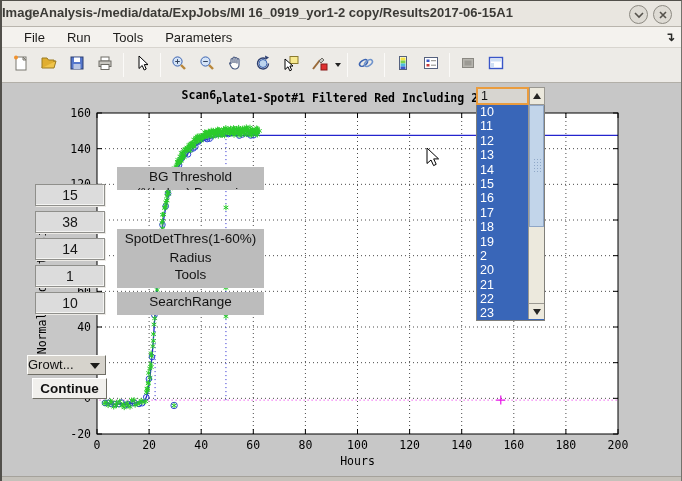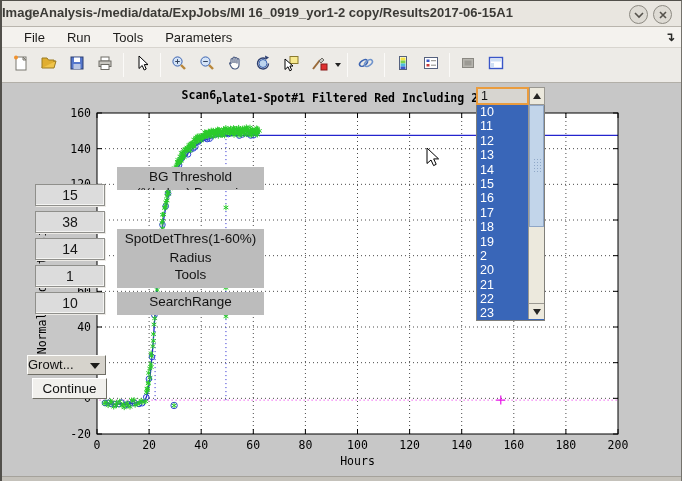--- a/index.html
+++ b/index.html
@@ -54,21 +54,21 @@
 
   
   #growth-menu{left:25px;top:354px;width:79px;height:20px;background:#d6d3cc;
       border:1px solid #6f6e66;border-top-color:#fdfdfb;border-left-color:#fdfdfb;
       font-size:13px;color:#111;line-height:18px;padding-left:0;}
   #growth-menu .tri{position:absolute;right:5px;top:7px;width:0;height:0;
       border-left:5px solid transparent;border-right:5px solid transparent;
       border-top:6px solid #1b1b19;}
   #continue-btn{left:30px;top:377px;width:75px;height:21px;background:#f1f0ed;
       border:1px solid #6f6e66;border-top-color:#ffffff;border-left-color:#ffffff;
-      font-size:13.5px;color:#111;text-align:center;line-height:19px;}
+      font-size:13.5px;color:#111;text-align:center;line-height:19px;font-weight:bold;}
 
   
   #dd-value{left:474px;top:86px;width:53px;height:18px;background:#d7d5d0;
       border:2px solid #ea9c3e;font-size:12.5px;color:#111;line-height:14px;padding-left:3px;}
   #dd-up{left:527px;top:86px;width:16px;height:18px;background:#ece9dd;
       border:1px solid #9a9891;display:flex;align-items:center;justify-content:center;}
   #dd-list{left:474px;top:104px;width:69px;height:216px;background:#3966b8;
       border:1px solid #807f7a;border-top:none;}
   .dd-item{height:14.4px;line-height:14.4px;font-size:12.5px;color:#ffffff;padding-left:3px;}
   #dd-scroll{position:absolute;right:0;top:0;width:16px;height:214px;background:#ece9dd;

